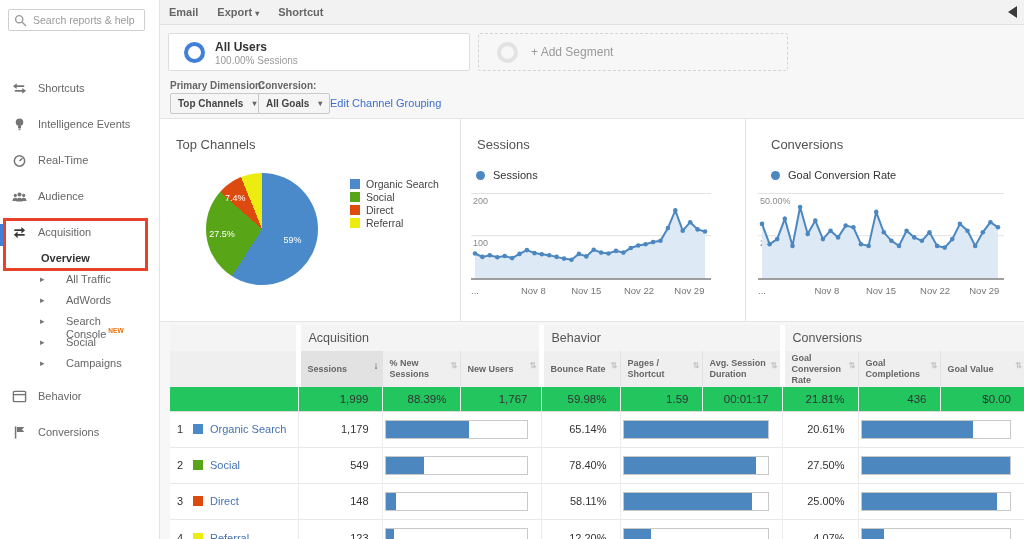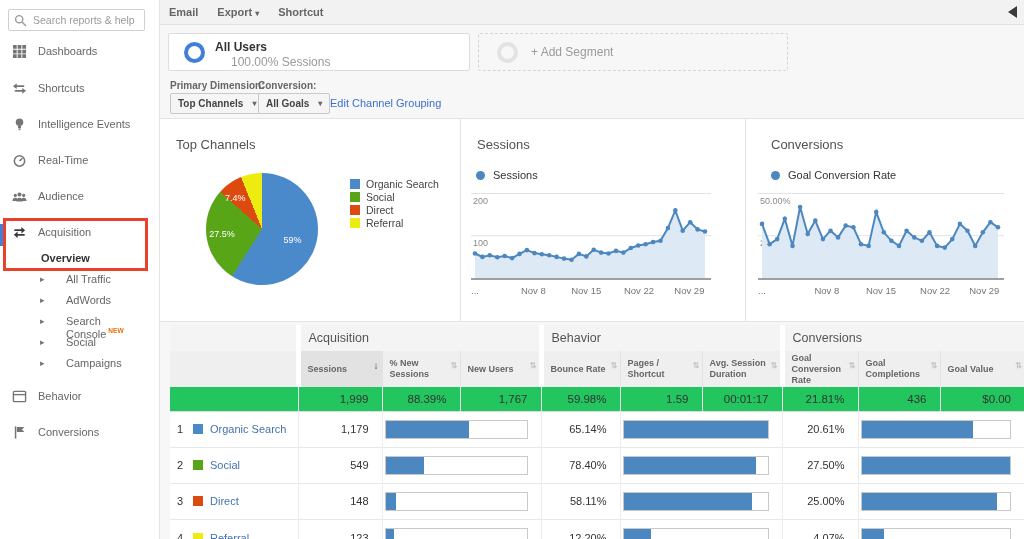--- a/index.html
+++ b/index.html
@@ -30,21 +30,21 @@
   
   .content{position:absolute;left:160px;top:0;width:864px;height:539px;background:#f7f7f7;}
   .toolbar{position:absolute;left:0;top:0;width:864px;height:25px;background:#f2f2f2;border-bottom:1px solid #e2e2e2;display:flex;align-items:center;gap:19px;padding-left:9px;}
   .tb-item{font-size:11px;font-weight:bold;color:#666;cursor:pointer;}
   .caret{font-size:8px;color:#666;margin-left:3px;}
   .collapse-tri{position:absolute;right:7px;top:6px;width:0;height:0;border-top:6px solid transparent;border-bottom:6px solid transparent;border-right:9px solid #3a3a3a;cursor:pointer;}
 
   .seg-card{position:absolute;left:8px;top:33px;width:302px;height:38px;background:#fff;border:1px solid #ddd;border-radius:2px;cursor:pointer;}
   .seg-ring{position:absolute;left:15px;top:8px;width:21px;height:21px;border-radius:50%;border:4px solid var(--ring);}
   .seg-title{position:absolute;left:46px;top:6px;font-size:12px;font-weight:bold;color:#333;}
-  .seg-sub{position:absolute;left:46px;top:21px;font-size:12px;color:#999;margin-left:16px;}
+  .seg-sub{position:absolute;left:46px;top:21px;font-size:10px;color:#999;}
   .seg-add{position:absolute;left:318px;top:33px;width:310px;height:38px;border:1px dashed #d4d4d4;border-radius:2px;cursor:pointer;}
   .add-ring{position:absolute;left:18px;top:8px;width:21px;height:21px;border-radius:50%;border:4px solid #e2e2e2;}
   .add-label{position:absolute;left:52px;top:11px;font-size:12px;color:#9a9a9a;}
 
   .dim-label{position:absolute;top:80px;font-size:10px;font-weight:bold;color:#666;}
   .dim-btn{position:absolute;top:93px;height:21px;background:#f5f5f5;border:1px solid #c9c9c9;border-radius:2px;font-size:10px;font-weight:bold;color:#444;display:flex;align-items:center;padding:0 7px;gap:6px;cursor:pointer;}
   .edit-link{position:absolute;left:170px;top:97px;font-size:11px;color:var(--editlink);cursor:pointer;}
 
   
   .charts{position:absolute;left:0;top:118px;width:864px;height:204px;background:#fff;border-top:1px solid #e4e4e4;border-bottom:1px solid #e4e4e4;}
@@ -93,26 +93,20 @@
 
   <div class="sidebar">
     <div class="searchbox">
       <svg width="13" height="13" viewBox="0 0 13 13">
           <circle cx="5.2" cy="5.2" r="3.6" fill="none" stroke="#9a9a9a" stroke-width="1.4"></circle>
           <line x1="8" y1="8" x2="12" y2="12" stroke="#9a9a9a" stroke-width="1.4"></line>
         </svg>
       <input placeholder="Search reports &amp; help" style="">
     </div>
 
-    <div class="nav-item" style="top:40px">
-      <svg width="15" height="15" viewBox="0 0 16 16">
-          <path fill="#757575" d="M1 1h4v4H1zM6 1h4v4H6zM11 1h4v4h-4zM1 6h4v4H1zM6 6h4v4H6zM11 6h4v4h-4zM1 11h4v4H1zM6 11h4v4H6zM11 11h4v4h-4z"></path>
-        </svg>
-      <span class="nav-label">Dashboards</span>
-    </div>
     <div class="nav-item" style="top:77px">
       <svg width="15" height="15" viewBox="0 0 16 16">
           <path fill="#757575" d="M5 2.5 1 5.5l4 3V6.5h8v-2H5zM11 13.5l4-3-4-3v2H3v2h8z"></path>
         </svg>
       <span class="nav-label">Shortcuts</span>
     </div>
     <div class="nav-item" style="top:113px">
       <svg width="15" height="15" viewBox="0 0 16 16">
           <circle cx="8" cy="5.5" r="4" fill="#757575"></circle>
           <rect x="6.4" y="9.5" width="3.2" height="2.6" fill="#757575"></rect>

